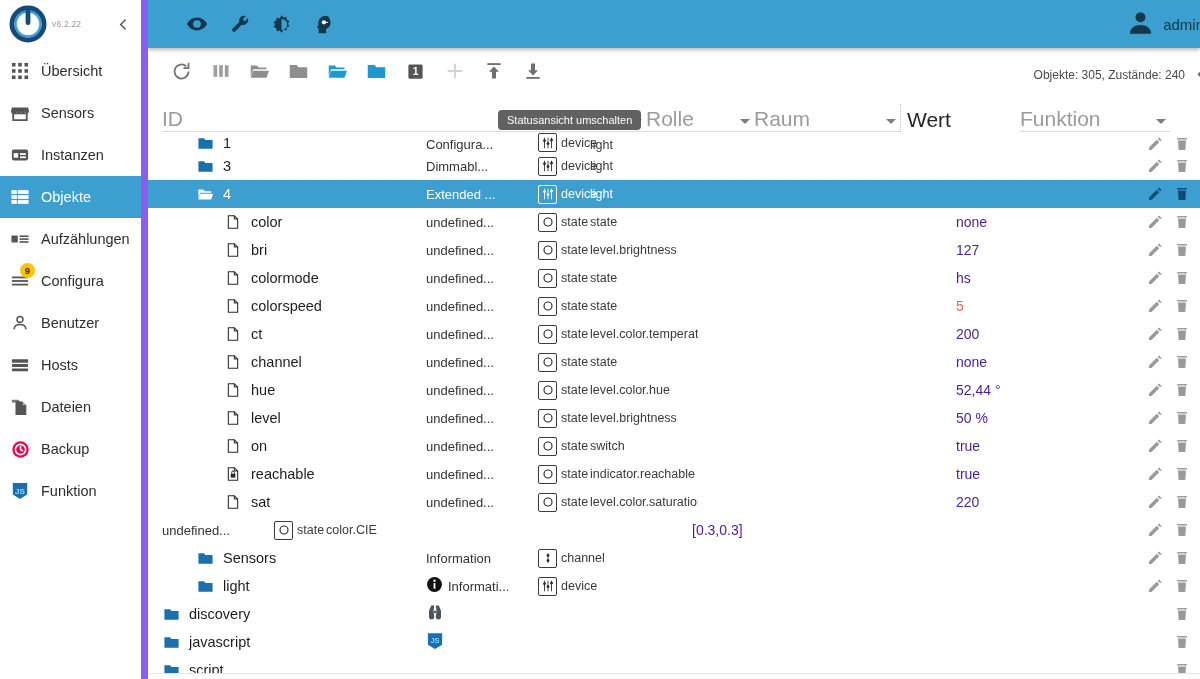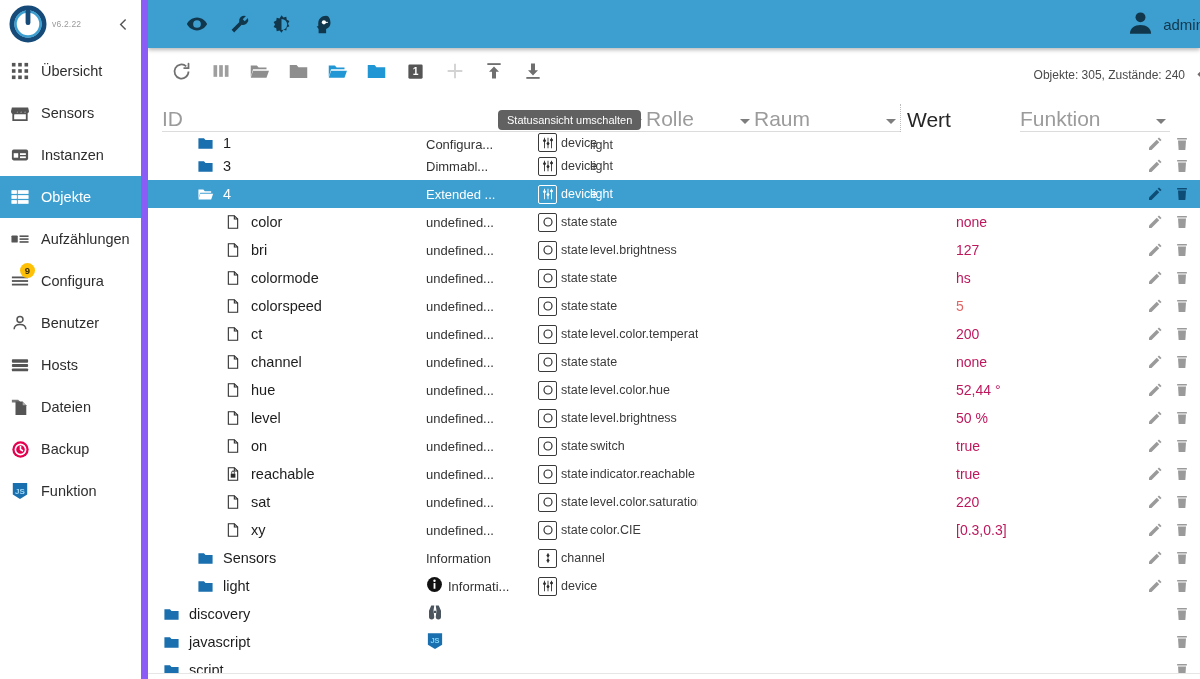--- a/index.html
+++ b/index.html
@@ -127,21 +127,21 @@
   .c-id .fic { width: 18px; height: 18px; flex: 0 0 18px; display:flex; align-items:center; justify-content:center; }
   .c-name {
     font-size: 13px; color: #333; display: flex; align-items: center; gap: 5px;
     white-space: nowrap; overflow: hidden;
   }
   .row.selected .c-name { color: #fff; }
   .c-typ { font-size: 12.5px; color: #3a3a3a; }
   .row.selected .c-typ { color: #fff; }
   .c-role { font-size: 12.5px; color: #3a3a3a; white-space: nowrap; overflow: hidden; }
   .row.selected .c-role { color: #fff; }
-  .c-wert { font-size: 14px; color: #be185d; }
+  .c-wert { font-size: 14px; color: #4c1d95; }
   .c-actions { display: flex; align-items: center; gap: 10px; justify-content: flex-end; }
   .typebox {
     width: 19px; height: 19px; border: 1.4px solid #3a3a3a; border-radius: 2px;
     display: flex; align-items: center; justify-content: center; flex: 0 0 19px;
   }
   .row.selected .typebox { border-color: #fff; }
   .val-warn { color: #e06666; }
   .ic-btn { width: 17px; height: 17px; cursor: pointer; display:flex; align-items:center; justify-content:center; }
 
   
@@ -1024,29 +1024,20 @@
             </span>
             <span class="ic-btn">
               <svg viewBox="0 0 24 24" width="16" height="16" fill="#9a9a9a">
                 <rect x="4.5" y="3" width="15" height="2.4" rx="1"></rect>
                 <path d="M6 6.6h12l-1 14.4H7z"></path>
               </svg>
             </span>
           </div>
         </div>
         <div class="row">
-          <div class="col-id c-id indent-2">
-            <span class="fic">
-              <svg viewBox="0 0 24 24" width="16" height="16" fill="none" stroke="#2b2b2b" stroke-width="1.6">
-                <path d="M5 2.6h9l5 5v13.8H5z"></path>
-                <path d="M14 2.6v5h5"></path>
-              </svg>
-            </span>
-            <span>xy</span>
-          </div>
           <div class="col-name c-name">
             <span>undefined...</span>
           </div>
           <div class="col-typ c-typ" style="display: flex; align-items: center; gap: 4px; margin-left: -46px;">
             <span class="typebox">
               <svg viewBox="0 0 24 24" width="12" height="12" fill="none" stroke="#2b2b2b" stroke-width="2.3">
                 <circle cx="12" cy="12" r="8"></circle>
               </svg>
             </span>
             <span>state</span>

